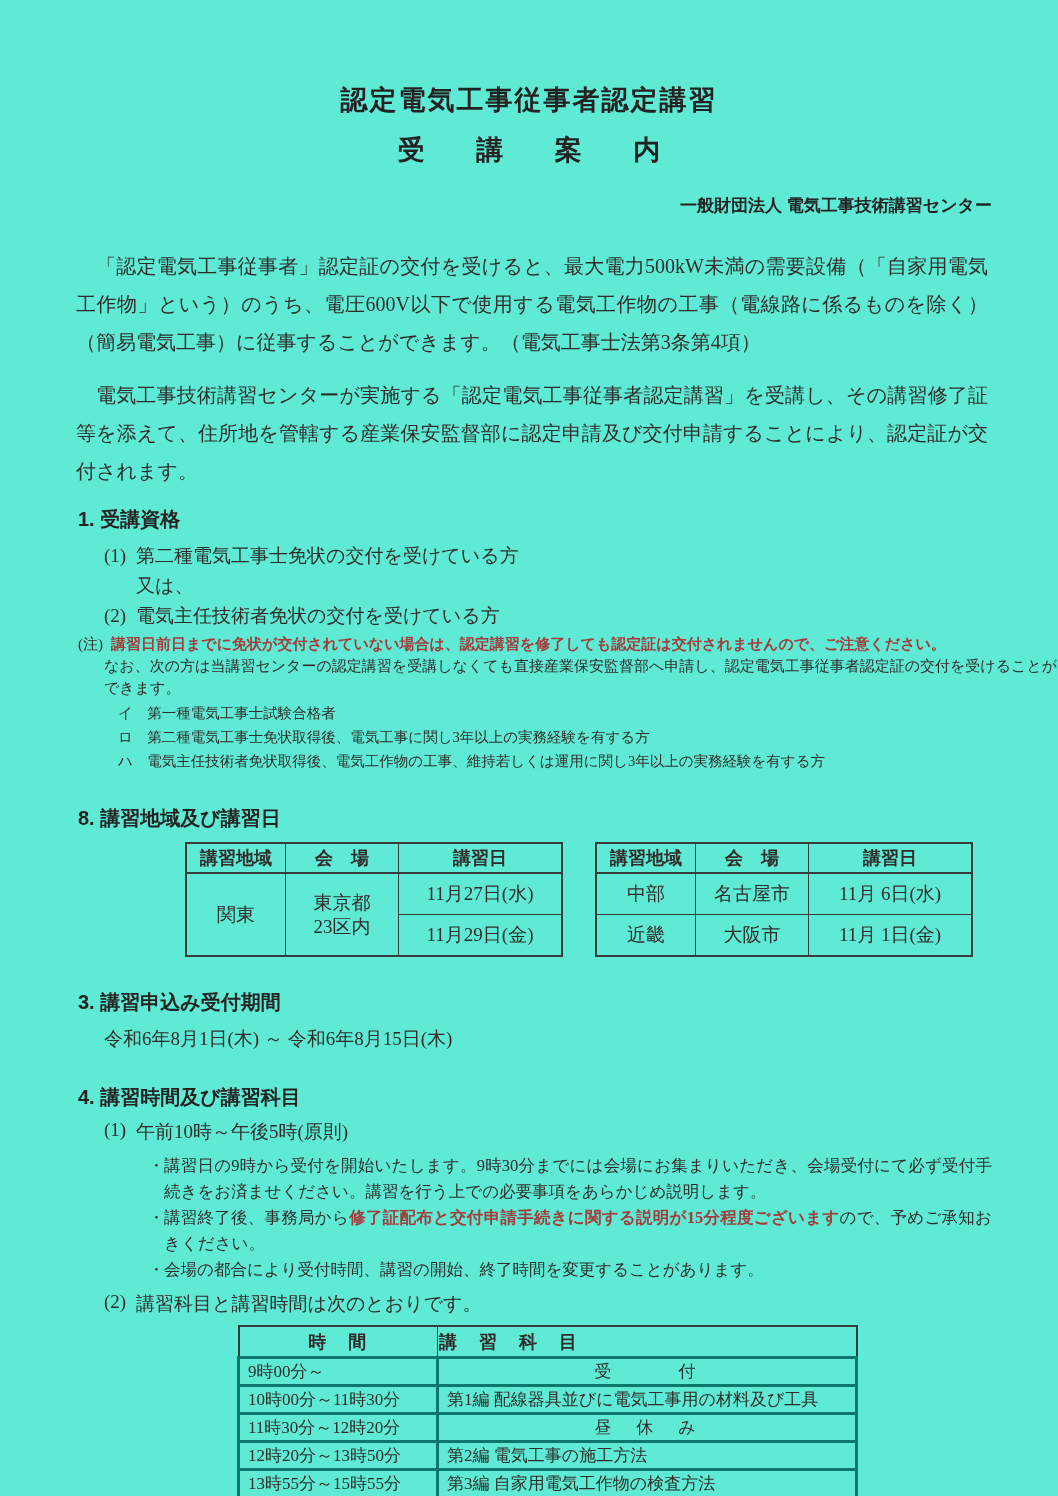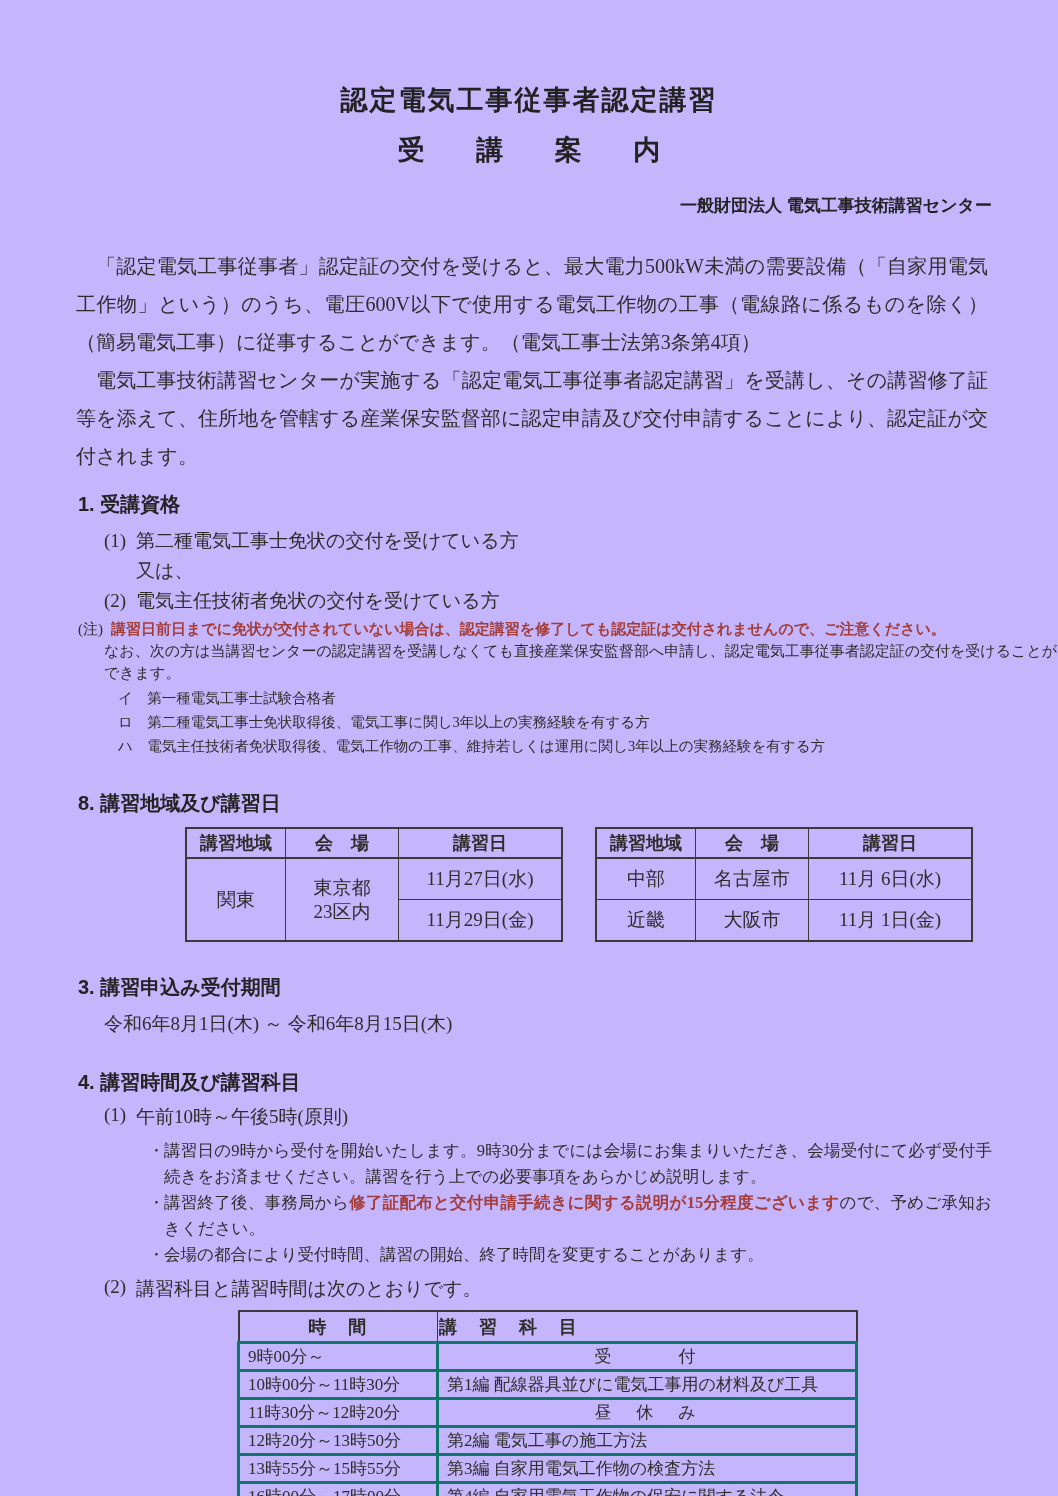--- a/index.html
+++ b/index.html
@@ -1,37 +1,37 @@
 <!DOCTYPE html>
 <html lang="ja"><head>
 <meta charset="utf-8">
 <style>
   html,body{margin:0;padding:0;background:#e8e8e8;}
   .page{
     width:1058px;height:1496px;margin:0 auto;position:relative;
-    background:#c4b5fd;color:#2f2d2b;overflow:hidden;
+    background:#5eead4;color:#2f2d2b;overflow:hidden;
     font-family:"Liberation Serif","DejaVu Serif",serif;
   }
   .gothic{font-family:"Liberation Sans","DejaVu Sans",sans-serif;}
 
   .doc-title{
     margin:82px 0 0 0;text-align:center;font-size:27px;font-weight:bold;
     letter-spacing:2px;color:#222;
   }
   .doc-subtitle{
     margin:14px 0 0 0;text-align:center;font-size:27px;font-weight:bold;
     letter-spacing:22px;text-indent:22px;color:#222;
   }
   .org{
     margin:26px 66px 0 0;text-align:right;font-size:17px;font-weight:bold;color:#222;
   }
 
   .intro{margin:30px 70px 0 76px;font-size:20px;line-height:38px;
     text-align:justify;text-indent:1em;}
-  .intro + .intro{margin-top:0;}
+  .intro + .intro{margin-top:15px;}
 
   .sec-h{margin:16px 0 0 78px;font-size:20px;font-weight:bold;color:#232323;}
   .sec-h.sp{margin-top:32px;}
 
   .s1-items{margin:8px 0 0 104px;font-size:19px;line-height:30px;}
   .item-row{display:flex;}
   .item-no{width:32px;flex:none;}
   .item-or{margin-left:32px;}
 
   .note{margin:2px 0 0 78px;font-size:15px;line-height:22px;}

